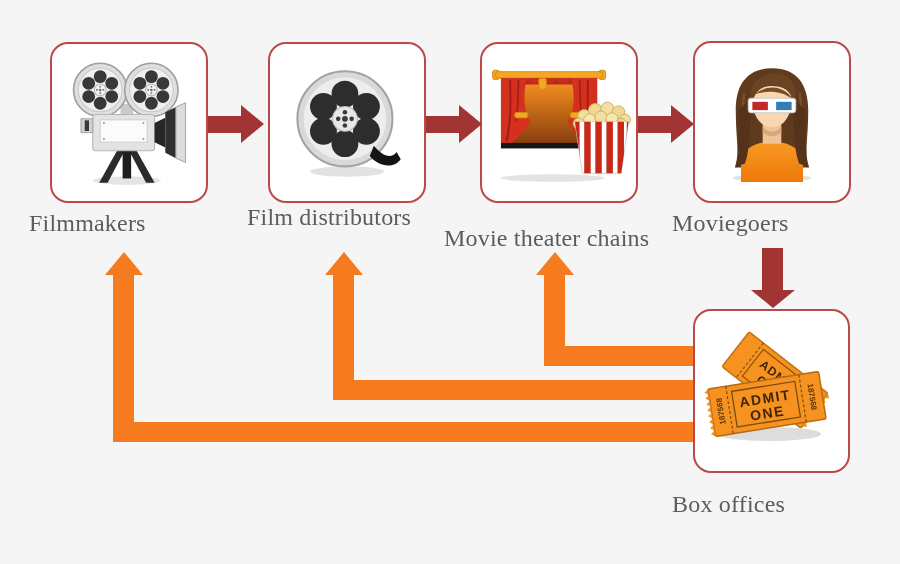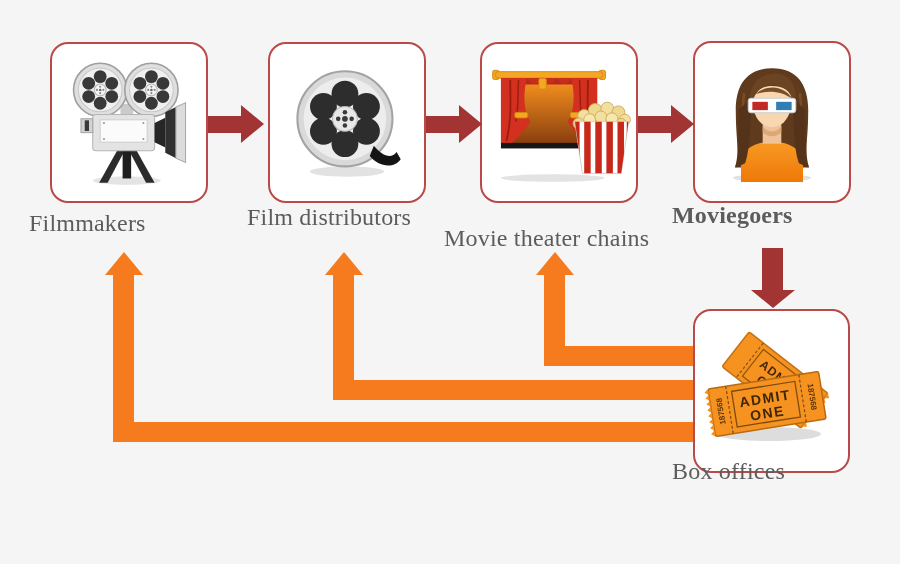--- a/index.html
+++ b/index.html
@@ -239,22 +239,22 @@
           <text class="tkt-serial" font-size="8" text-anchor="middle" transform="rotate(-90 23 88)" x="23" y="91">187568</text>
           <text class="tkt-serial" font-size="8" text-anchor="middle" transform="rotate(90 116 88)" x="116" y="91">187568</text>
         </g>
       </svg>
     </div>
   </div>
 
   <div class="node-label" style="left:29px;top:210px;width:200px;">Filmmakers</div>
   <div class="node-label" style="left:247px;top:204px;width:200px;">Film distributors</div>
   <div class="node-label" style="left:444px;top:210px;width:230px;margin-top:15px;">Movie theater chains</div>
-  <div class="node-label" style="left:672px;top:202px;width:200px;font-weight:bold;">Moviegoers</div>
-  <div class="node-label" style="left:672px;top:458px;width:200px;">Box offices</div>
+  <div class="node-label" style="left:672px;top:210px;width:200px;">Moviegoers</div>
+  <div class="node-label" style="left:672px;top:491px;width:200px;">Box offices</div>
 
   <div>
     <div class="rarrow-shaft" style="left:208px;top:116px;width:33px;"></div>
     <div class="rarrow-head" style="left:241px;top:105px;"></div>
   </div>
   <div>
     <div class="rarrow-shaft" style="left:426px;top:116px;width:33px;"></div>
     <div class="rarrow-head" style="left:459px;top:105px;"></div>
   </div>
   <div>

